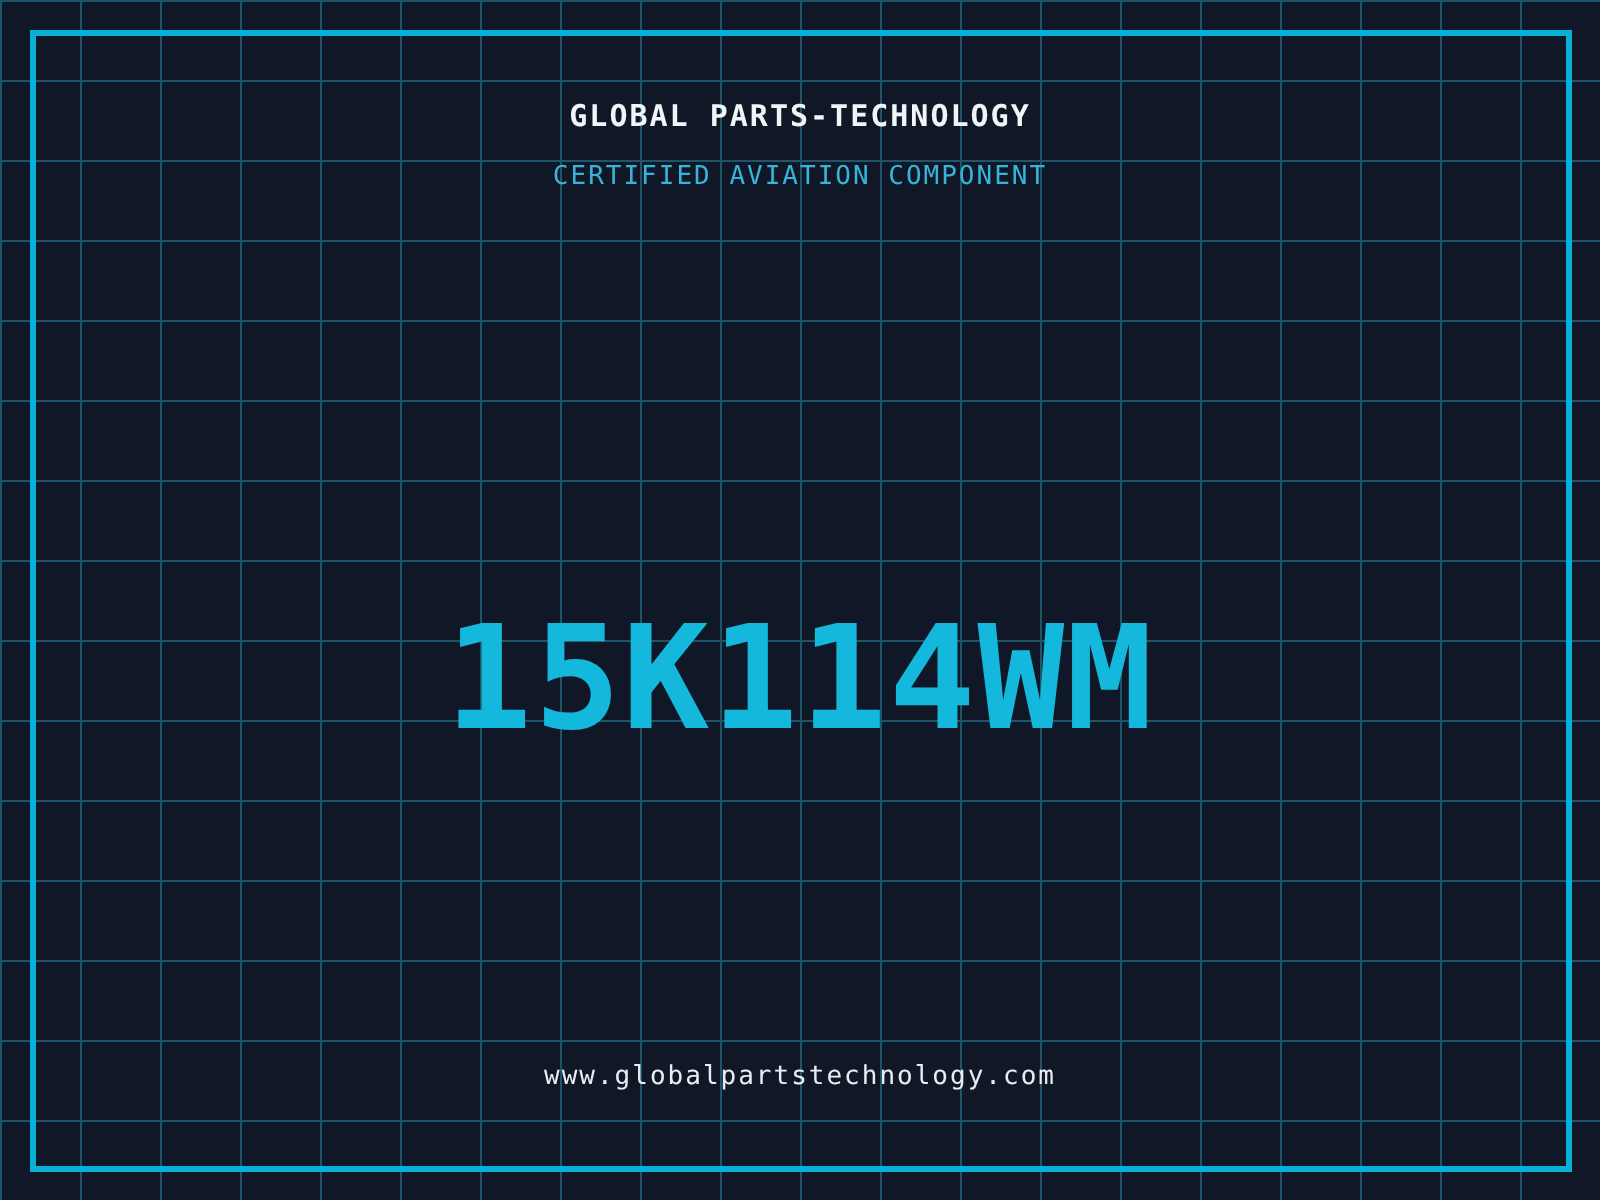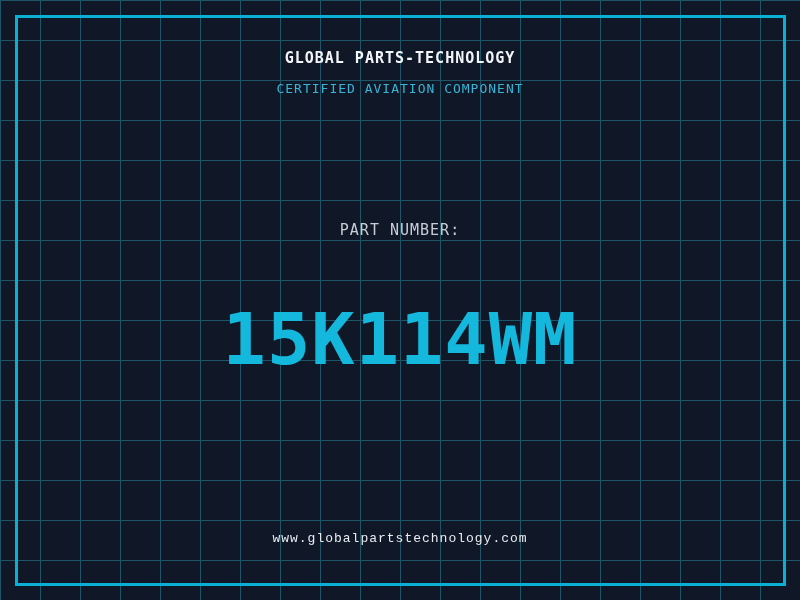--- a/index.html
+++ b/index.html
@@ -65,31 +65,29 @@
     font-weight: bold;
     letter-spacing: 1px;
     color: var(--accent, #14b8dc);
     margin-top: 40px;
   }
   .website {
     top: 531px;
     font-size: 13px;
     letter-spacing: 1px;
     color: var(--url-color, #e9edf1);
-    font-family: Liberation Mono, monospace;
   }
 </style>
 </head>
 <body>
 
 <div class="stage">
   <div class="frame"></div>
 
   <div class="txt subtitle">CERTIFIED AVIATION COMPONENT</div>
 
   <div class="txt title">GLOBAL PARTS-TECHNOLOGY</div>
 
-  <div class="txt part-label">PART NUMBER:</div>
 
   <div class="txt part-number">15K114WM</div>
 
   <div class="txt website">www.globalpartstechnology.com</div>
 </div>
 
 </body></html>

